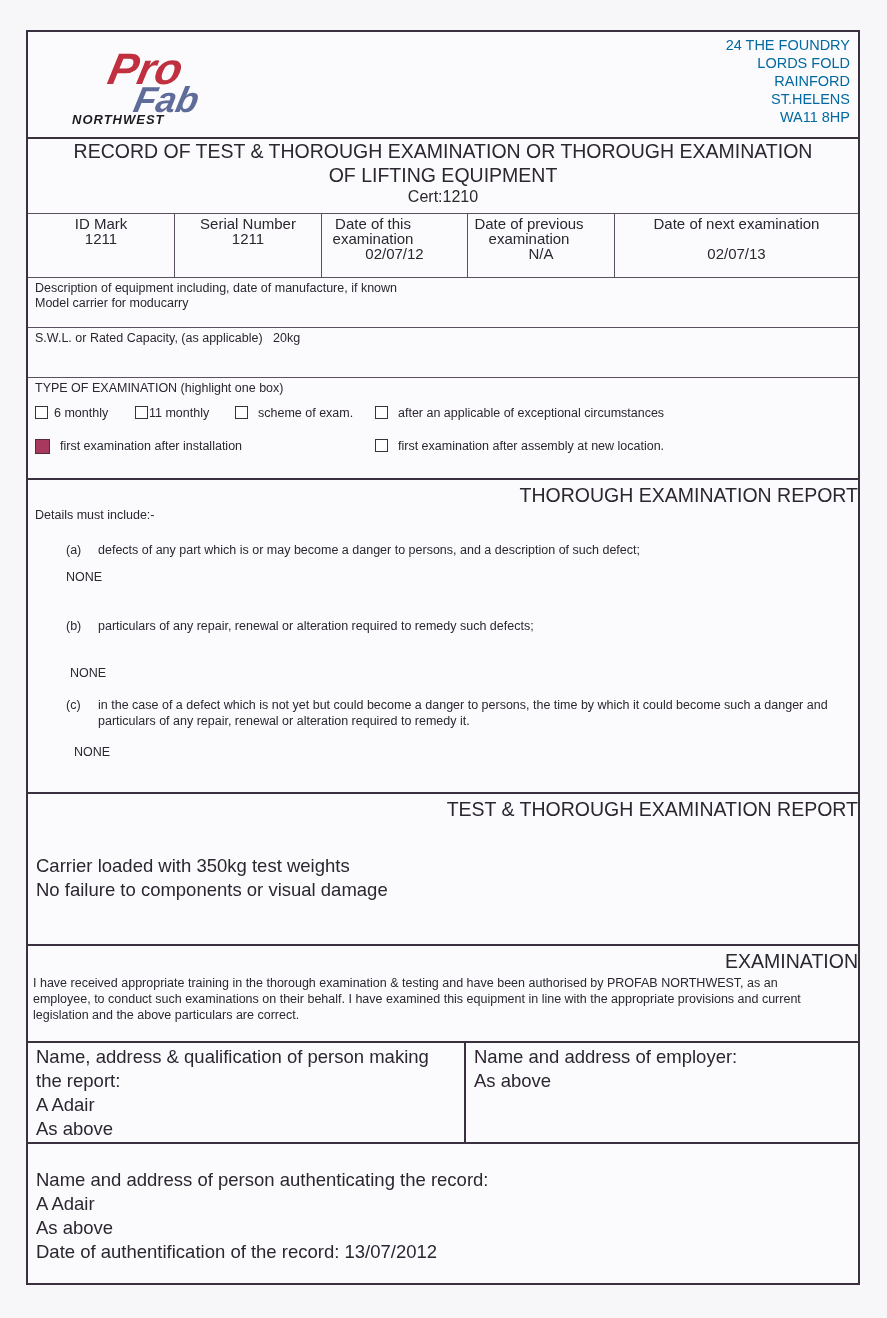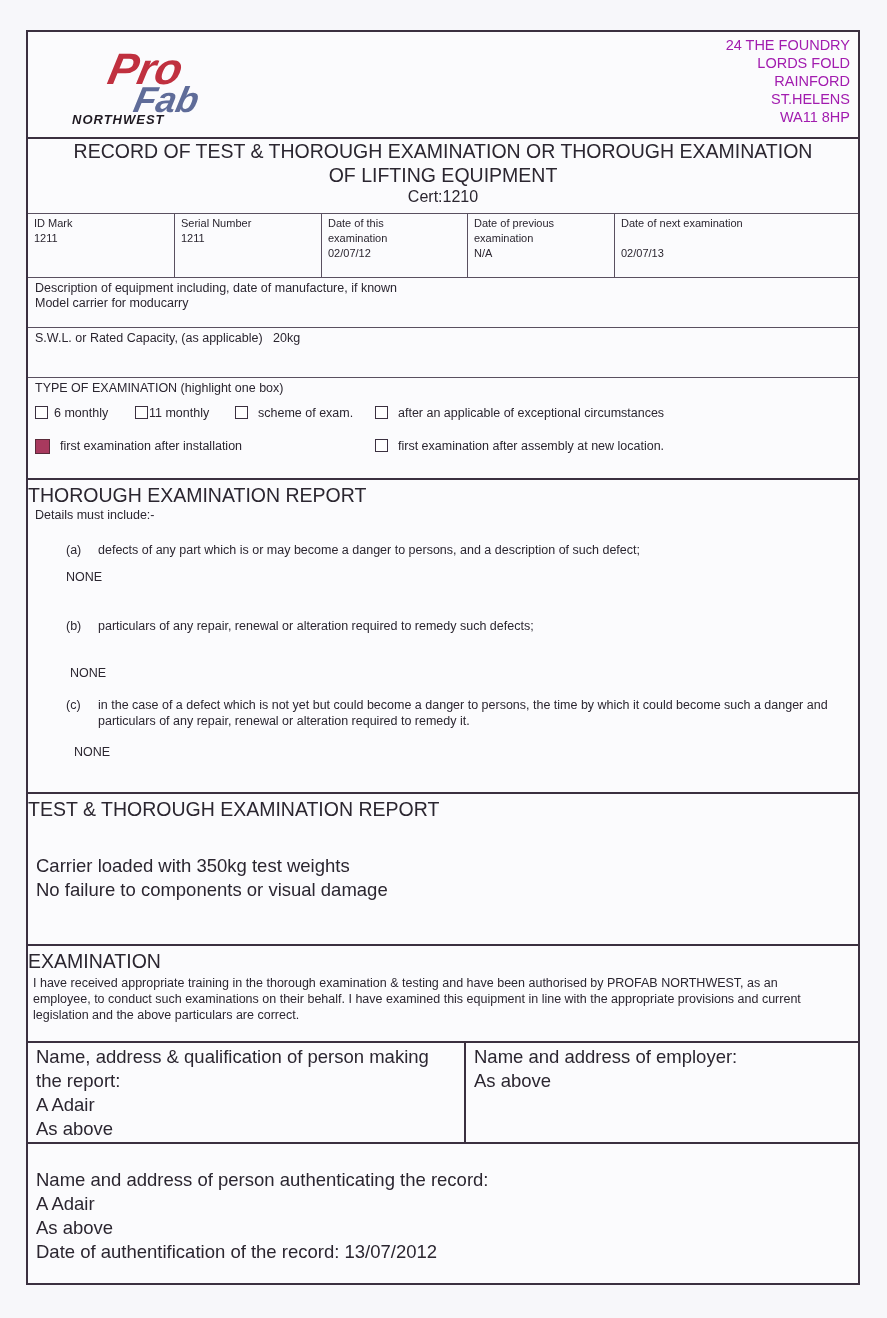--- a/index.html
+++ b/index.html
@@ -8,40 +8,40 @@
     font-family: "Liberation Sans", sans-serif; color: #2b2630; overflow: hidden;
   }
   .page { position: absolute; left: 26px; top: 30px; width: 834px; height: 1255px;
     border: 2px solid #3b3040; background: #fbfbfd; box-sizing: border-box; }
   .row { position: absolute; left: 0; right: 0; border-bottom: 2px solid #3b3040; box-sizing: border-box; }
   .thin { border-bottom: 1px solid #5a5060; }
 
   
   .hdr { top: 0; height: 107px; }
   .logo { position: absolute; left: 38px; top: 14px; width: 210px; height: 80px; }
-  .addr { position: absolute; right: 8px; top: 4px; text-align: right; font-size: 14.5px; line-height: 18px; color: #a21caf; }
+  .addr { position: absolute; right: 8px; top: 4px; text-align: right; font-size: 14.5px; line-height: 18px; color: #0369a1; }
 
   .title { top: 107px; height: 75px; text-align: center; }
   .title .t1 { font-size: 19.5px; line-height: 24px; }
   .title .t2 { font-size: 16px; line-height: 20px; }
 
   .ids { top: 182px; height: 64px; display: flex; }
-  .ids .cell { border-right: 1px solid #5a5060; padding: 2px 6px; font-size: 11px; line-height: 15px; box-sizing: border-box; height: 100%; }
+  .ids .cell { border-right: 1px solid #5a5060; padding: 2px 6px; font-size: 15px; line-height: 15px; box-sizing: border-box; height: 100%; text-align: center; }
   .ids .cell:last-child { border-right: none; }
 
   .desc { top: 246px; height: 50px; padding: 3px 7px; font-size: 12.5px; line-height: 15px; }
   .swl { top: 296px; height: 50px; padding: 3px 7px; font-size: 12.5px; line-height: 15px; }
   .type { top: 346px; height: 102px; font-size: 12.5px; }
   .type .lbl { position: absolute; left: 7px; top: 3px; }
   .opt { position: absolute; display: flex; align-items: flex-start; }
   .box { width: 13px; height: 13px; border: 1.5px solid #3b3040; background: #fff; display: inline-block; margin-right: 6px; box-sizing: border-box; }
   .box.checked { background: #a8395e; border-color: #5a2a3a; }
 
   .ter { top: 448px; height: 314px; font-size: 12.5px; }
-  .h-center { position: absolute; left: 0; right: 0; text-align: left; font-size: 19.5px; }
+  .h-center { position: absolute; left: 0; right: 0; text-align: right; font-size: 19.5px; }
   .ter .note { position: absolute; left: 7px; top: 28px; }
   .item { position: absolute; left: 38px; right: 30px; display: flex; line-height: 16px; }
   .item .k { width: 32px; flex: none; }
   .none { position: absolute; }
 
   .test { top: 762px; height: 152px; }
   .test .body { position: absolute; left: 8px; top: 60px; font-size: 18.5px; line-height: 24px; }
 
   .decl { top: 914px; height: 97px; }
   .decl .text { position: absolute; left: 5px; right: 22px; top: 29px; font-size: 12.5px; line-height: 16px; }

